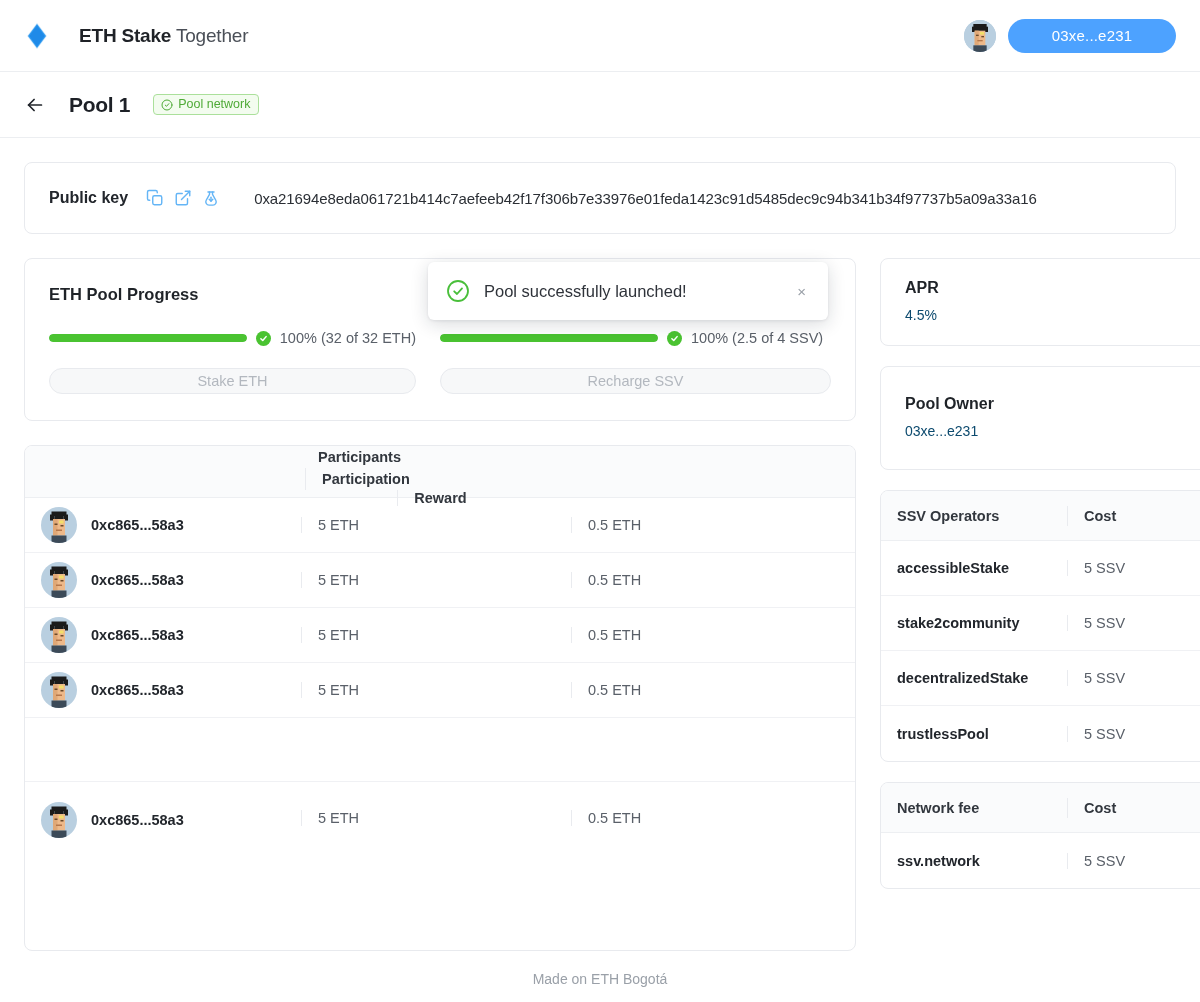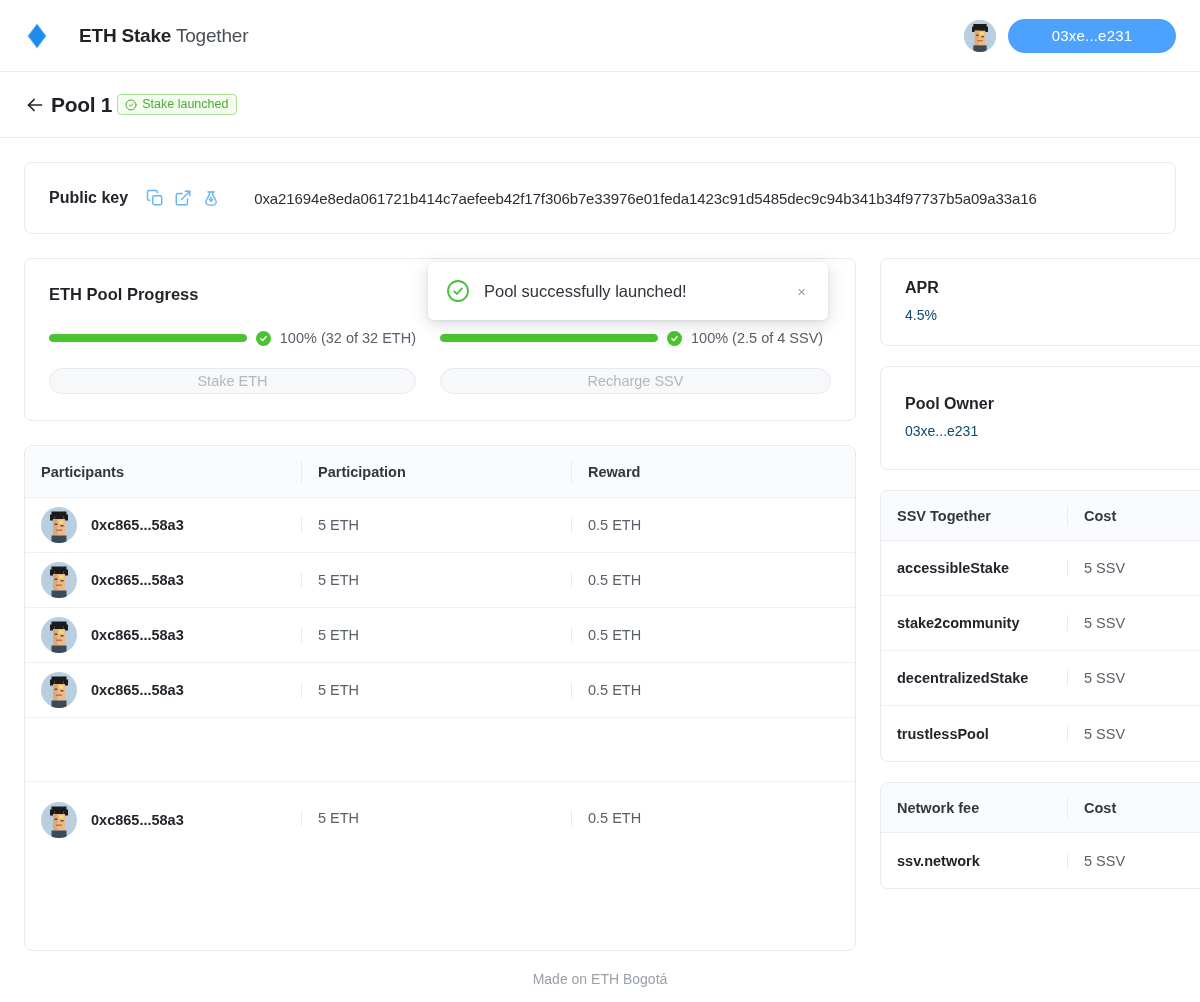--- a/index.html
+++ b/index.html
@@ -42,21 +42,21 @@
     border: none; border-radius: 20px;
     height: 34px; min-width: 168px;
     display: flex; align-items: center; justify-content: center;
     cursor: pointer;
     letter-spacing: 0.2px;
   }
 
   
   .title-row {
     height: 66px;
-    display: flex; align-items: center; gap: 5px;
+    display: flex; align-items: center; gap: 23px;
     padding: 0 24px;
     border-bottom: 1px solid #eceef1;
   }
   .back-arrow {
     width: 22px; height: 22px; cursor: pointer;
     display: flex; align-items: center; justify-content: center;
     color: #20242a;
   }
   .page-title { font-size: 21px; font-weight: 700; color: #1d2026; letter-spacing: -0.3px; }
   .badge {
@@ -144,21 +144,21 @@
     cursor: not-allowed;
     display: flex; align-items: center; justify-content: center;
   }
 
   
   .p-table { overflow: hidden; }
   .p-head {
     display: flex; height: 52px; align-items: center;
     background: #fafbfc;
     border-bottom: 1px solid #edeff2;
-    font-size: 14.5px; font-weight: 700; color: #32373e;
+    font-size: 14.5px; font-weight: 700; color: #32373e; flex-direction: column;
   }
   .p-head > div { padding: 0 16px; height: 22px; display: flex; align-items: center; }
   .c1 { width: 276px; flex: none; }
   .c2 { width: 270px; flex: none; border-left: 1px solid #e9ebef; }
   .c3 { flex: 1; border-left: 1px solid #e9ebef; }
   .p-row {
     display: flex; align-items: center; height: 55px;
     border-bottom: 1px solid #f0f1f4;
     font-size: 14.5px; color: #5a6069;
   }
@@ -239,21 +239,21 @@
       <line x1="19" y1="12" x2="5" y2="12"></line>
         <polyline points="11 18 5 12 11 6"></polyline>
     </svg>
   </div>
   <div class="page-title">Pool 1</div>
   <div class="badge">
     <svg viewBox="0 0 24 24" width="12" height="12" fill="none" stroke="currentColor" stroke-width="2" stroke-linecap="round" stroke-linejoin="round">
       <circle cx="12" cy="12" r="10"></circle>
         <polyline points="8.5 12.2 11 14.6 15.8 9.3"></polyline>
     </svg>
-    <span>Stake launched</span>
+    <span>Pool network</span>
   </div>
 </div>
 
 <div class="page">
 
   <div class="toast">
     <svg viewBox="0 0 24 24" width="24" height="24" fill="none" stroke="#49bf3a" stroke-width="1.8" stroke-linecap="round" stroke-linejoin="round">
       <circle cx="12" cy="12" r="10"></circle>
         <polyline points="8.2 12.3 11 15 16 9.4"></polyline>
     </svg>
@@ -452,21 +452,21 @@
         <div class="side-sub">4.5%</div>
       </div>
 
       <div class="card side-card side-pad" style="padding-top:28px;padding-bottom:30px;">
         <div class="side-title">Pool Owner</div>
         <div class="side-sub">03xe...e231</div>
       </div>
 
       <div class="card side-card s-table">
         <div class="s-head">
-          <div class="sc1">SSV Together</div>
+          <div class="sc1">SSV Operators</div>
           <div class="sc2">Cost</div>
         </div>
         <div class="s-row">
           <div class="sc1">accessibleStake</div>
           <div class="sc2">5 SSV</div>
         </div>
         <div class="s-row">
           <div class="sc1">stake2community</div>
           <div class="sc2">5 SSV</div>
         </div>

